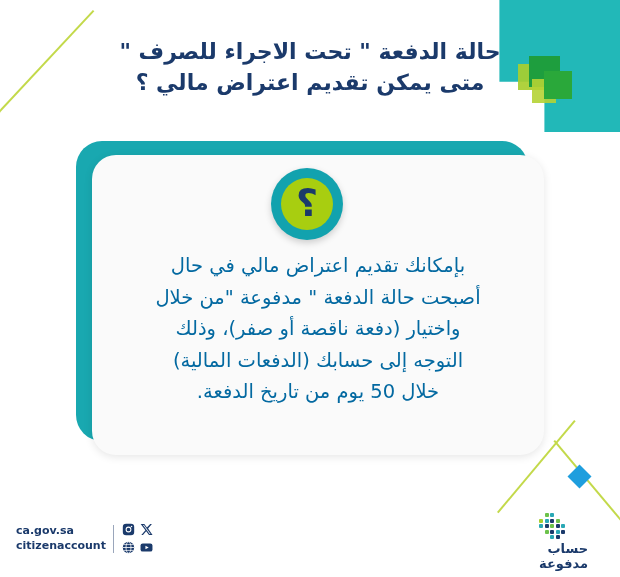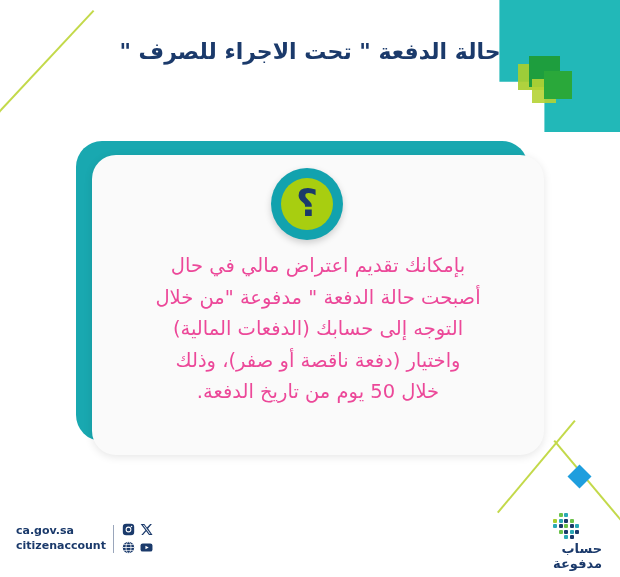--- a/index.html
+++ b/index.html
@@ -121,21 +121,21 @@
     font-family: "DejaVu Sans", "Liberation Sans", sans-serif;
   }
 
   
   .body-text {
     position: absolute;
     left: 100px; top: 250px;
     width: 436px;
     text-align: center;
     direction: rtl;
-    color: #ec4899;
+    color: #0369a1;
     font-size: 19.5px;
     line-height: 1.62;
     font-weight: 500;
   }
   .body-text span { display: block; }
 
   
   .footer-left {
     position: absolute;
     left: 16px; top: 522px;
@@ -170,21 +170,21 @@
     text-align: left;
   }
   .footer-urls span {
     color: #1b3a6b;
     font-size: 11px;
     font-weight: 600;
   }
 
   .logo-wrap {
     position: absolute;
-    right: 18px; top: 513px;
+    right: 32px; top: 513px;
     display: flex;
     flex-direction: column;
     align-items: flex-end;
   }
   .logo-dots {
     display: grid;
     grid-template-columns: repeat(5, 4px);
     grid-template-rows: repeat(5, 4px);
     gap: 1.5px;
     margin-bottom: 3px;
@@ -214,35 +214,36 @@
   <div class="green-sq lime2"></div>
   <div class="green-sq dark2"></div>
 
   <div class="thin-line line-tl"></div>
   <div class="thin-line line-br1"></div>
   <div class="thin-line line-br2"></div>
   <div class="diamond"></div>
 
   <div class="heading">
     <span class="l1">حالة الدفعة " تحت الاجراء للصرف "</span>
+    <span class="l2">متى يمكن تقديم اعتراض مالي ؟</span>
   </div>
 
   <div class="card-frame"></div>
   <div class="card-inner"></div>
 
   <div class="qmark-outer"></div>
   <div class="qmark-inner">
     <span class="qmark-glyph">؟</span>
   </div>
 
   <div class="body-text">
     <span>بإمكانك تقديم اعتراض مالي في حال</span>
     <span>أصبحت حالة الدفعة " مدفوعة "من خلال</span>
+    <span>واختيار (دفعة ناقصة أو صفر)، وذلك</span>
     <span>التوجه إلى حسابك (الدفعات المالية)</span>
-    <span>واختيار (دفعة ناقصة أو صفر)، وذلك</span>
     <span>خلال 50 يوم من تاريخ الدفعة.</span>
   </div>
 
   <div class="footer-left">
     <div class="icon-grid">
       <div class="sicon">
         <svg width="13" height="13" viewBox="0 0 24 24" fill="currentColor" aria-hidden="true">
           <path d="M18.9 2H22l-7.1 8.1L23.2 22h-6.6l-5.2-6.8L5.5 22H2.4l7.6-8.7L1.2 2h6.8l4.7 6.2L18.9 2zm-1.1 18.1h1.7L7.3 3.8H5.5l12.3 16.3z"></path>
         </svg>
       </div>

